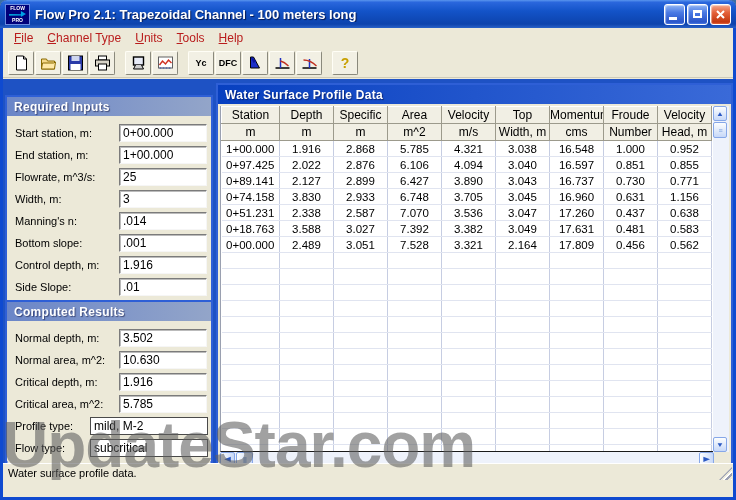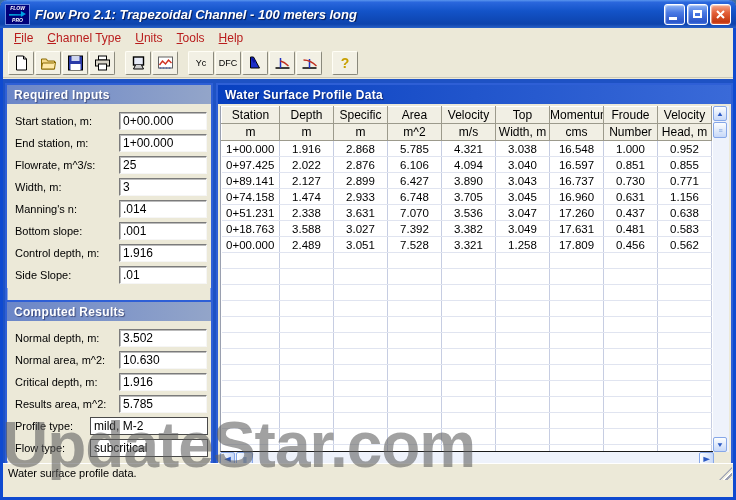--- a/index.html
+++ b/index.html
@@ -14,21 +14,21 @@
   .win-border { position:absolute; background:#0f4ad0; z-index:5; }
   #border-left  { left:0; top:28px; width:3px; bottom:0; }
   #border-right { right:0; top:28px; width:3px; bottom:0; }
   #border-bottom{ left:0; right:0; bottom:0; height:3px; }
 
   
   .titlebar {
     position:absolute; left:0; top:0; width:736px; height:28px;
     background:linear-gradient(180deg,#5a96ee 0%,#2a67dd 8%,#1353c8 40%,#0d43ad 86%,#2a62c8 100%);
     border-radius:7px 7px 0 0;
-    display:flex; align-items:center; padding:0 5px; z-index:6;font-style:italic;
+    display:flex; align-items:center; padding:0 5px; z-index:6;
   }
   .app-icon {
     width:25px; height:21px; margin-right:5px; background:#00007a;
     border:1px solid #6a8ae0; display:flex; flex-direction:column;
     align-items:center; justify-content:space-between; padding:1px 0;
   }
   .app-icon .tiny { font-size:5px; line-height:5px; color:#fff; font-weight:bold; letter-spacing:0; }
   .app-icon .wave { width:17px; height:6px; background:linear-gradient(90deg,#00e0f8,#0090e0); clip-path:polygon(0 55%,70% 55%,70% 0,100% 50%,70% 100%,70% 75%,0 75%); }
   .title-text {
     color:#fff; font-size:13px; font-weight:bold; flex:1;
@@ -57,39 +57,39 @@
     background:#ece9d8; display:flex; align-items:center; padding-left:5px;
     border-bottom:1px solid #cfcbb8; z-index:6;
   }
   .tb-btn {
     width:26px; height:24px; margin-right:1px; background:#f2f0e4;
     border:1px solid; border-color:#fffef6 #8a897c #8a897c #fffef6; border-radius:2px;
     display:flex; align-items:center; justify-content:center;
     font-size:9px; font-weight:bold; color:#000;
   }
   .tb-gap { width:9px; }
-  .tb-text { font-size:9px; font-weight:normal; font-family:"Liberation Sans",sans-serif;text-align:right; }
+  .tb-text { font-size:9px; font-weight:bold; font-family:"Liberation Sans",sans-serif;text-align:right; }
   .tb-help { color:#c8a000; font-size:14px; font-weight:bold; }
 
   
   .client {
     position:absolute; left:3px; top:79px; width:730px; height:400px;
     background:#1e52c4; z-index:5;
   }
 
   
   .panel { position:absolute; border:2px solid #2e5fd6; background:#ece9d8; box-shadow:inset 0 0 0 1px #8aa5e6; }
   .panel-header { height:19px; display:flex; align-items:center; padding-left:7px;
     color:#fff; font-size:12px; font-weight:bold; letter-spacing:.3px;
     text-shadow:1px 1px 1px rgba(0,0,40,.5); }
   .hdr-inactive { background:linear-gradient(90deg,#6b86c8,#93a5c9); }
   .hdr-active   { background:linear-gradient(90deg,#0840c0,#3a6ad8); }
   .panel-body { position:relative; background:#ece9d8; }
 
-  #panel-required { left:2px; top:4px;  width:208px; height:278px; }
+  #panel-required { left:2px; top:16px;  width:208px; height:278px; }
   #panel-results  { left:2px; top:221px; width:208px; height:174px; }
   #panel-table    { left:213px; top:4px; width:517px; height:393px; }
 
   .fields { position:relative; padding-top:8px; }
   .field-row { position:relative; height:22px; }
   .field-label { position:absolute; left:8px; top:3px; font-size:11px; color:#000; }
   .field-input {
     position:absolute; left:112px; top:0; width:88px; height:18px;
     background:#fff; border:1px solid; border-color:#7b7b7b #f6f6f6 #f6f6f6 #7b7b7b;
     box-shadow:inset 1px 1px 0 rgba(60,60,60,.35);
@@ -313,21 +313,21 @@
           </div>
           <div class="field-row">
             <span class="field-label">Normal area, m^2:</span>
             <input class="field-input" value="10.630" style="">
           </div>
           <div class="field-row">
             <span class="field-label">Critical depth, m:</span>
             <input class="field-input" value="1.916" style="">
           </div>
           <div class="field-row">
-            <span class="field-label">Results area, m^2:</span>
+            <span class="field-label">Critical area, m^2:</span>
             <input class="field-input" value="5.785" style="">
           </div>
           <div class="field-row">
             <span class="field-label">Profile type:</span>
             <input class="field-input wide" value="mild, M-2" style="">
           </div>
           <div class="field-row">
             <span class="field-label">Flow type:</span>
             <input class="field-input wide" value="subcritical" style="">
           </div>
@@ -405,33 +405,33 @@
                   <td>2.899</td>
                   <td>6.427</td>
                   <td>3.890</td>
                   <td>3.043</td>
                   <td>16.737</td>
                   <td>0.730</td>
                   <td>0.771</td>
                 </tr>
                 <tr>
                   <td>0+74.158</td>
-                  <td>1.474</td>
+                  <td>3.830</td>
                   <td>2.933</td>
                   <td>6.748</td>
                   <td>3.705</td>
                   <td>3.045</td>
                   <td>16.960</td>
                   <td>0.631</td>
                   <td>1.156</td>
                 </tr>
                 <tr>
                   <td>0+51.231</td>
                   <td>2.338</td>
-                  <td>3.631</td>
+                  <td>2.587</td>
                   <td>7.070</td>
                   <td>3.536</td>
                   <td>3.047</td>
                   <td>17.260</td>
                   <td>0.437</td>
                   <td>0.638</td>
                 </tr>
                 <tr>
                   <td>0+18.763</td>
                   <td>3.588</td>
@@ -442,21 +442,21 @@
                   <td>17.631</td>
                   <td>0.481</td>
                   <td>0.583</td>
                 </tr>
                 <tr>
                   <td>0+00.000</td>
                   <td>2.489</td>
                   <td>3.051</td>
                   <td>7.528</td>
                   <td>3.321</td>
-                  <td>1.258</td>
+                  <td>2.164</td>
                   <td>17.809</td>
                   <td>0.456</td>
                   <td>0.562</td>
                 </tr>
                 <tr>
                   <td>&nbsp;</td>
                   <td>&nbsp;</td>
                   <td>&nbsp;</td>
                   <td>&nbsp;</td>
                   <td>&nbsp;</td>

